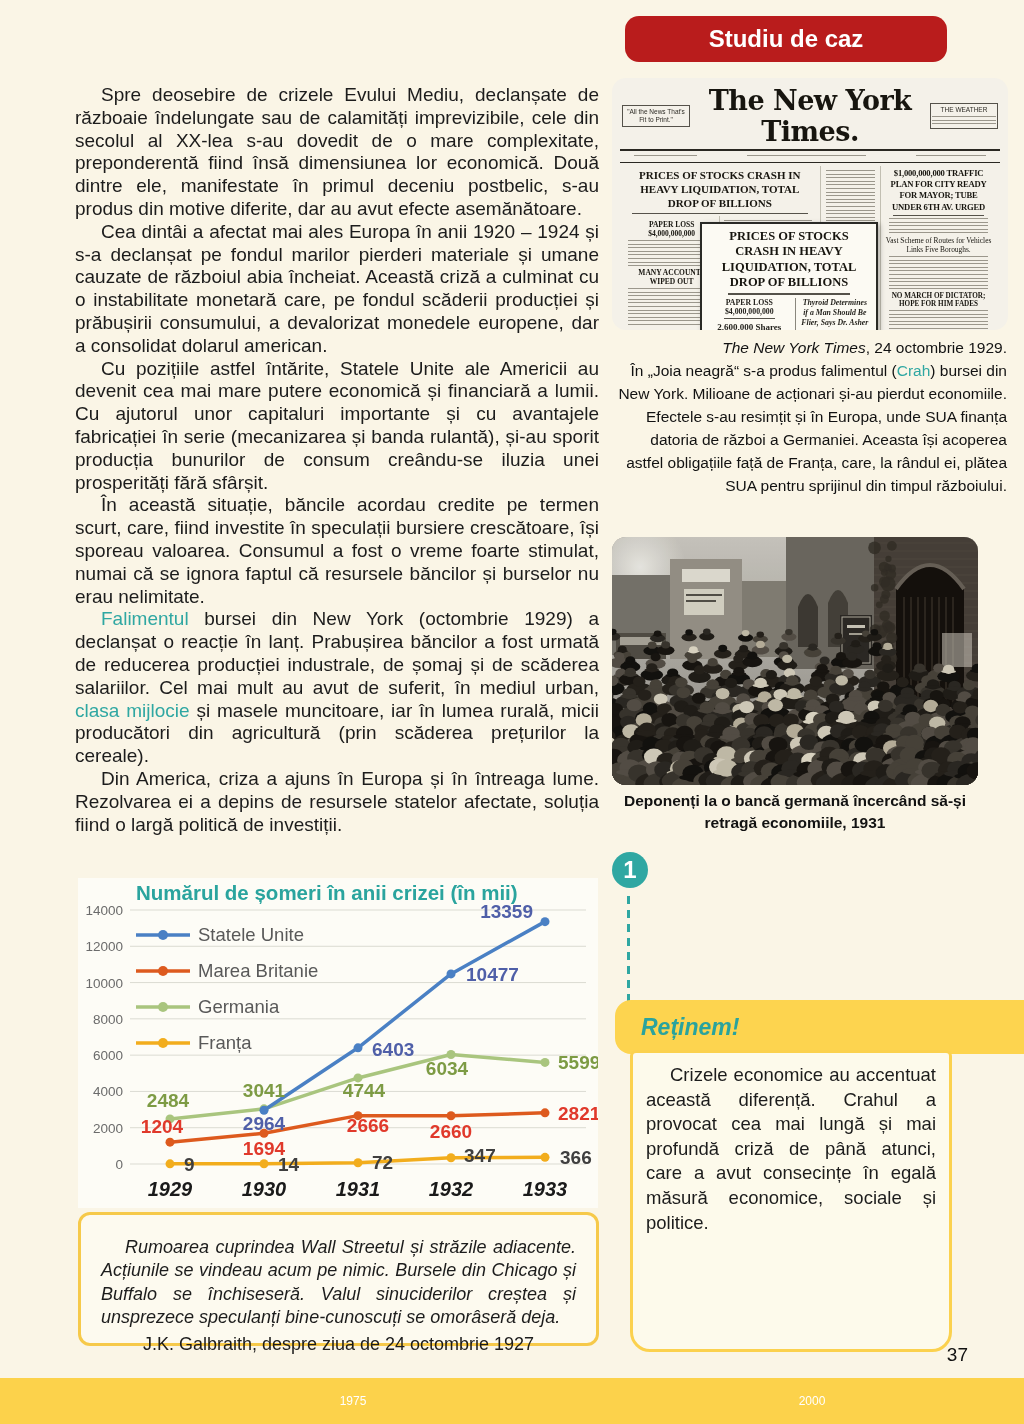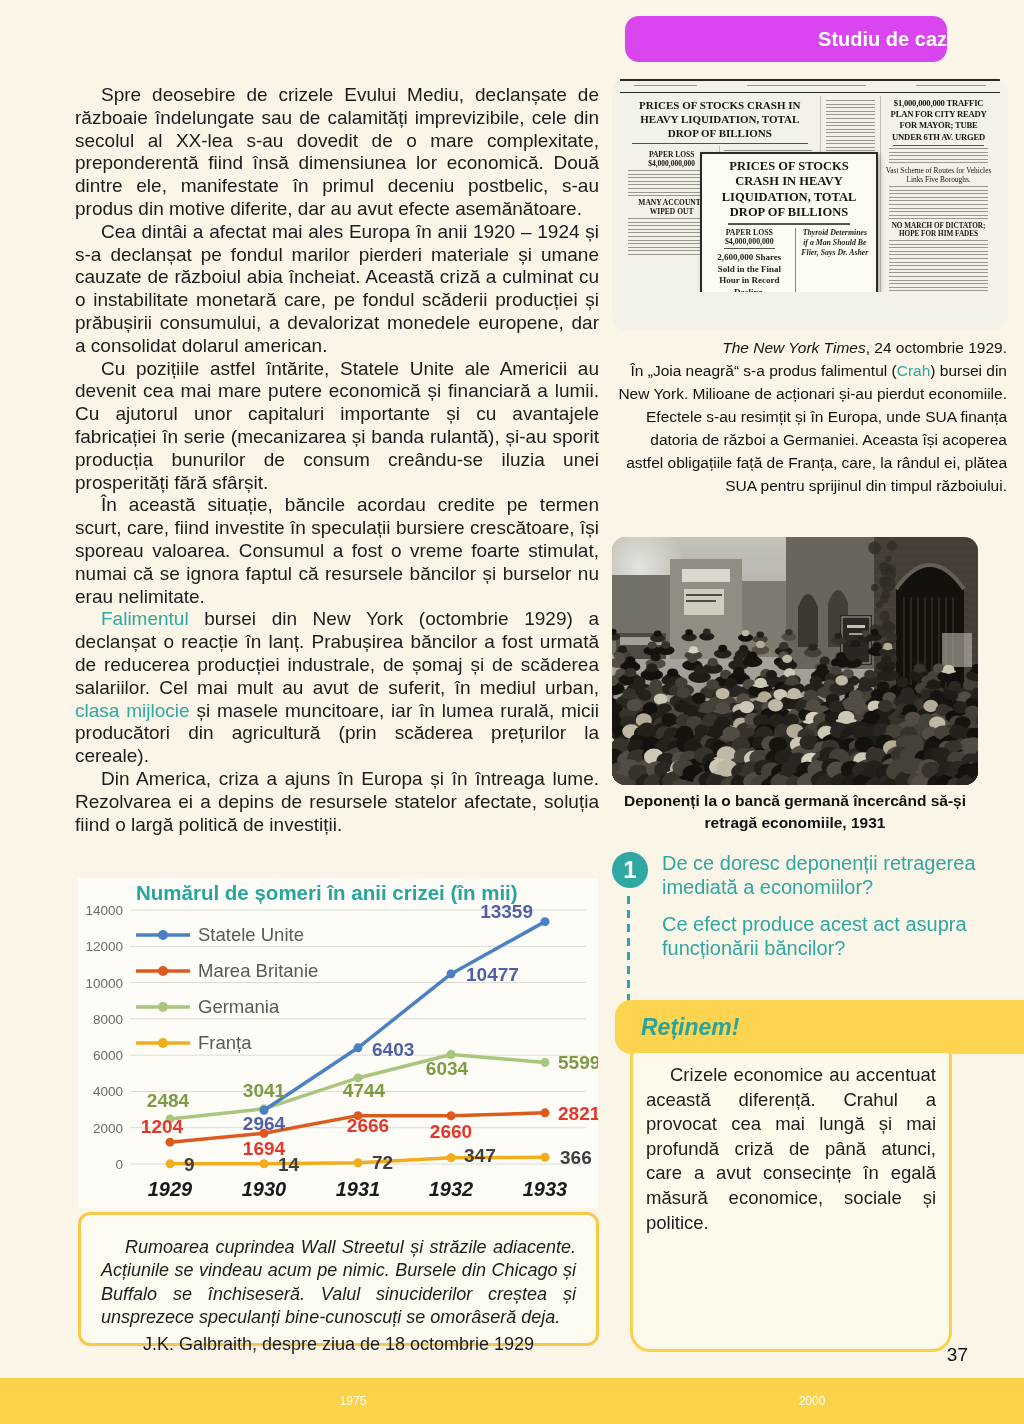--- a/index.html
+++ b/index.html
@@ -15,22 +15,22 @@
   
   .chart-panel{position:absolute;left:78px;top:878px;width:520px;height:330px;background:#fdfcf6;}
 
   
   .quote-box{position:absolute;left:78px;top:1212px;width:521px;height:134px;box-sizing:border-box;
     border:3px solid #f6c94a;border-radius:12px;background:#fdfaef;padding:21px 20px 6px 20px;}
   .quote-text{margin:0;font-size:18px;line-height:23.4px;font-style:italic;text-align:justify;text-indent:24px;}
   .quote-attr{margin:4px 0 0 0;font-size:18px;text-align:center;}
 
   
-  .case-badge{position:absolute;left:625px;top:16px;width:322px;height:46px;background:#d946ef;border-radius:14px;
-    color:#fff;font-weight:bold;font-size:20px;display:flex;align-items:center;justify-content:flex-end;}
+  .case-badge{position:absolute;left:625px;top:16px;width:322px;height:46px;background:#b91c1c;border-radius:14px;
+    color:#fff;font-weight:bold;font-size:24px;display:flex;align-items:center;justify-content:center;}
 
   
   .newspaper{position:absolute;left:612px;top:78px;width:396px;height:252px;border-radius:14px;overflow:hidden;
     background:#f4f1e9;color:#26241f;}
   .np-head{display:flex;align-items:center;padding:7px 10px 1px 10px;}
   .np-tinybox{width:64px;border:1px solid #55524a;font-size:6.5px;line-height:1.25;text-align:center;padding:2px 1px;color:#2e2c26;}
   .np-masthead{flex:1;text-align:center;font-family:"DejaVu Serif",serif;font-weight:bold;font-size:27px;letter-spacing:-0.5px;color:#17150f;}
   .np-daterow{margin:1px 8px;border-top:2px solid #2a2822;border-bottom:1px solid #2a2822;padding:2px 14px;display:flex;justify-content:space-between;align-items:center;height:7px;}
   .nl{background:repeating-linear-gradient(#9b978c 0 1px,transparent 1px 3.6px);}
   .np-cols{position:relative;display:flex;margin:3px 12px 0 8px;height:196px;overflow:hidden;font-family:"Liberation Serif",serif;}
@@ -171,28 +171,36 @@
         <text x="106" y="292.83671428571427" fill="#3f3f3f" text-anchor="start" font-size="19" font-weight="bold" font-family="&quot;Liberation Sans&quot;,sans-serif">9</text>
         <text x="200" y="292.746" fill="#3f3f3f" text-anchor="start" font-size="19" font-weight="bold" font-family="&quot;Liberation Sans&quot;,sans-serif">14</text>
         <text x="294" y="290.6937142857143" fill="#3f3f3f" text-anchor="start" font-size="19" font-weight="bold" font-family="&quot;Liberation Sans&quot;,sans-serif">72</text>
         <text x="386" y="283.7044285714286" fill="#3f3f3f" text-anchor="start" font-size="19" font-weight="bold" font-family="&quot;Liberation Sans&quot;,sans-serif">347</text>
         <text x="482" y="286.3597142857143" fill="#3f3f3f" text-anchor="start" font-size="19" font-weight="bold" font-family="&quot;Liberation Sans&quot;,sans-serif">366</text>
       </svg>
   </div>
 
   <div class="quote-box">
     <p class="quote-text">Rumoarea cuprindea Wall Streetul și străzile adiacente. Acțiunile se vindeau acum pe nimic. Bursele din Chicago și Buffalo se închiseseră. Valul sinuciderilor creștea și unsprezece speculanți bine-cunoscuți se omorâseră deja.</p>
-    <p class="quote-attr">J.K. Galbraith, despre ziua de 18 octombrie 1929</p>
+    <p class="quote-attr">J.K. Galbraith, despre ziua de 24 octombrie 1927</p>
   </div>
 
   <div class="case-badge">
     <span>Studiu de caz</span>
   </div>
 
   <div class="newspaper">
+    <div class="np-head">
+      <div class="np-tinybox">"All the News That's Fit to Print."</div>
+      <div class="np-masthead">The New York Times.</div>
+      <div class="np-tinybox">
+        <div>THE WEATHER</div>
+        <div class="nl" style="height:10px;margin-top:1px;"></div>
+      </div>
+    </div>
     <div class="np-daterow">
       <div class="nl" style="width:18%;height:4px;"></div>
       <div class="nl" style="width:34%;height:4px;"></div>
       <div class="nl" style="width:20%;height:4px;"></div>
     </div>
     <div class="np-cols">
       <div class="np-col" style="width:206px;">
         <div class="np-headline" style="font-size:11px;line-height:1.25;padding:1px 6px;">PRICES OF STOCKS CRASH IN HEAVY LIQUIDATION, TOTAL DROP OF BILLIONS</div>
         <div class="np-rule"></div>
         <div class="np-sub">
@@ -1006,24 +1014,20 @@
         <ellipse cx="365.1933445355722" cy="247.11617665290834" rx="21.240000000000002" ry="11.151000000000002" fill="#2d2a24"></ellipse>
         <ellipse cx="365.1933445355722" cy="233.84117665290833" rx="10.620000000000001" ry="8.708400000000001" fill="#191611"></ellipse>
         <rect x="0" y="0" width="366" height="248" fill="#000" opacity="0.05"></rect>
       </svg>
   </div>
   <div class="photo-caption">Deponenți la o bancă germană încercând să-și retragă economiile, 1931</div>
 
   <div class="question-block">
     <div class="q-number">1</div>
     <div class="q-dash"></div>
-    <div class="q-list">
-      <p>De ce doresc deponenții retragerea imediată a economiilor?</p>
-      <p>Ce efect produce acest act asupra funcționării băncilor?</p>
-    </div>
   </div>
 
   <div class="ret-band">
     <p class="ret-title">Reținem!</p>
   </div>
   <div class="ret-box">
     <p>Crizele economice au accentuat această diferență. Crahul a provocat cea mai lungă și mai profundă criză de până atunci, care a avut consecințe în egală măsură economice, sociale și politice.</p>
   </div>
 
   <div class="page-number">37</div>

